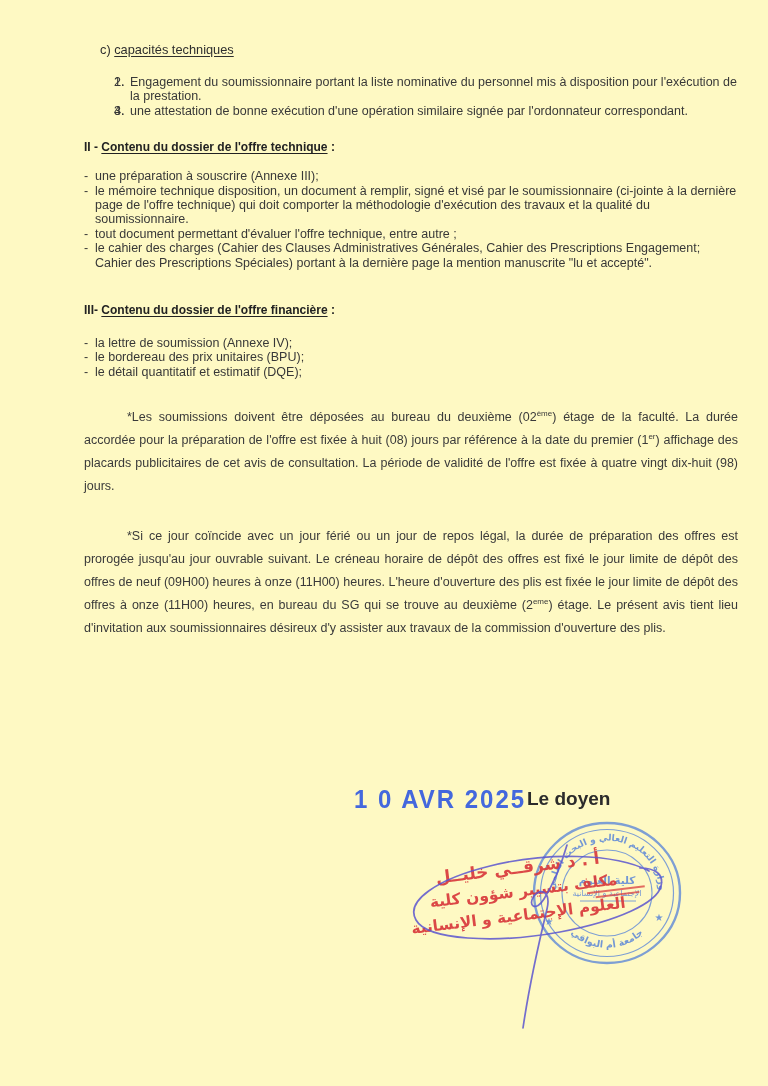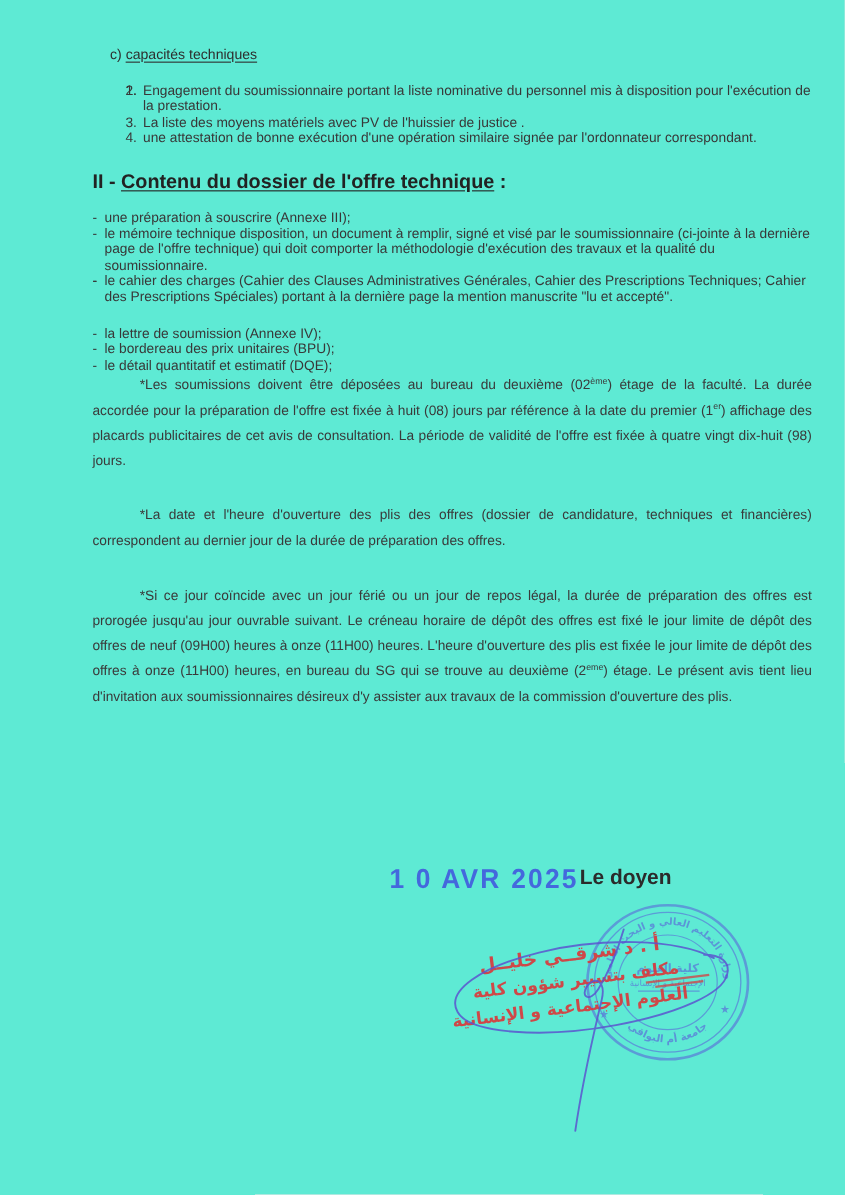--- a/index.html
+++ b/index.html
@@ -1,52 +1,52 @@
 <!DOCTYPE html>
 <html><head>
 <meta charset="utf-8">
 <style>
   html,body{margin:0;padding:0;background:#e8e8e8;}
   .page{
     position:relative;
     width:768px;height:1086px;
-    background:#5eead4;
+    background:#fef9c3;
     font-family:"Liberation Sans",sans-serif;
     color:#383838;
     overflow:hidden;
     margin:0 auto;
   }
   .content{
     position:absolute;left:84px;top:42px;width:654px;
   }
   
   .hc{font-size:12.8px;color:#2e2e2e;padding-left:16px;}
   .hc .u{text-decoration:underline;text-underline-offset:2px;}
-  .sec-head{font-size:18px;font-weight:bold;color:#222;}
+  .sec-head{font-size:12px;font-weight:bold;color:#222;}
   .sec-head .u{text-decoration:underline;text-underline-offset:2px;}
   
   .nlist{margin-top:18px;}
   .nitem{position:relative;padding-left:46px;font-size:12.5px;line-height:14.4px;}
   .nitem .num{position:absolute;left:30px;top:0;}
   
   .dlist{font-size:12.5px;line-height:14.4px;}
   .ditem{position:relative;padding-left:11px;}
   .ditem .dash{position:absolute;left:0;top:0;}
   
   .para{
     font-size:12.5px;line-height:23px;text-align:justify;
     text-indent:43px;color:#3a3a3a;
   }
   .para sup{font-size:8px;line-height:0;}
   .m-list2{margin-top:15px;}
   .m-h2{margin-top:22px;}
   .m-h3{margin-top:33px;}
   .m-list3{margin-top:19px;}
   .m-p1{margin-top:25px;}
-  .m-p2{}
+  .m-p2{margin-top:27px;}
   .m-p3{margin-top:26px;}
   .m-p4{margin-top:27px;}
   
   .date-stamp{
     position:absolute;left:354px;top:786px;
     font-family:"Liberation Sans",sans-serif;
     font-weight:bold;font-size:24px;letter-spacing:2px;
     color:#4468dd;transform:scaleY(1.04);
     white-space:pre;
   }
@@ -69,21 +69,20 @@
     <div class="nlist">
       <div class="nitem">
         <span class="num">1.</span>
       </div>
       <div class="nitem">
         <span class="num">2.</span>
         <span>Engagement du soumissionnaire portant la liste nominative du personnel mis à disposition pour l'exécution de la prestation.</span>
       </div>
       <div class="nitem">
         <span class="num">3.</span>
-        <span>La liste des moyens matériels avec PV de l'huissier  de justice .</span>
       </div>
       <div class="nitem">
         <span class="num">4.</span>
         <span>une attestation de bonne exécution d'une opération similaire signée par l'ordonnateur correspondant.</span>
       </div>
     </div>
 
     <div class="sec-head m-h2">
       <span>II - </span><span class="u">Contenu du dossier de l'offre technique</span><span> :</span>
     </div>
@@ -92,27 +91,31 @@
       <div class="ditem">
         <span class="dash">-</span>
         <span>une préparation à souscrire (Annexe III);</span>
       </div>
       <div class="ditem">
         <span class="dash">-</span>
         <span>le mémoire technique disposition, un document à remplir, signé et visé par le soumissionnaire (ci-jointe à la dernière page de l'offre technique) qui doit comporter la méthodologie d'exécution des travaux et la qualité du soumissionnaire.</span>
       </div>
       <div class="ditem">
         <span class="dash">-</span>
+        <span>tout document permettant d'évaluer l'offre technique, entre autre ;</span>
       </div>
       <div class="ditem">
         <span class="dash">-</span>
-        <span>le cahier des charges (Cahier des Clauses Administratives Générales,  Cahier des Prescriptions Techniques; Cahier des Prescriptions Spéciales) portant à la dernière page la mention manuscrite "lu et accepté".</span>
+        <span>le cahier des charges (Cahier des Clauses Administratives Générales,  Cahier des Prescriptions Engagement; Cahier des Prescriptions Spéciales) portant à la dernière page la mention manuscrite "lu et accepté".</span>
       </div>
     </div>
 
+    <div class="sec-head m-h3">
+      <span>III- </span><span class="u">Contenu du dossier de l'offre financière</span><span> :</span>
+    </div>
 
     <div class="dlist m-list3">
       <div class="ditem">
         <span class="dash">-</span>
         <span>la lettre de soumission (Annexe IV);</span>
       </div>
       <div class="ditem">
         <span class="dash">-</span>
         <span>le bordereau des prix unitaires (BPU);</span>
       </div>
@@ -120,21 +123,20 @@
         <span class="dash">-</span>
         <span>le détail quantitatif et estimatif (DQE);</span>
       </div>
     </div>
 
 
     <div class="para m-p2">
       <span>*Les soumissions doivent être déposées au bureau du deuxième (02</span><sup>ème</sup><span>) étage de la faculté. La durée accordée pour la préparation de l'offre est fixée à huit  (08) jours par référence à la date du premier (1</span><sup>er</sup><span>) affichage des placards publicitaires de cet avis de consultation. La période de validité de l'offre est fixée à quatre vingt dix-huit  (98) jours.</span>
     </div>
 
-    <div class="para m-p3">*La date et l'heure d'ouverture des plis des offres (dossier de candidature, techniques et financières) correspondent au dernier jour de la durée de préparation des offres.</div>
 
     <div class="para m-p4">
       <span>*Si ce jour coïncide avec un jour férié ou un jour de repos légal, la durée de préparation des offres est prorogée jusqu'au jour ouvrable suivant. Le créneau horaire de dépôt des offres est fixé le jour limite de dépôt des offres de neuf (09H00) heures à onze (11H00) heures. L'heure d'ouverture des plis est fixée le jour limite de dépôt des offres à onze (11H00) heures, en bureau du SG qui se trouve au deuxième (2</span><sup>eme</sup><span>) étage. Le présent avis tient lieu d'invitation aux soumissionnaires désireux d'y assister aux travaux de la commission d'ouverture des plis.</span>
     </div>
 
   </div>
 
   <div class="date-stamp">1 0 AVR 2025</div>
   <div class="doyen">Le doyen</div>
 

